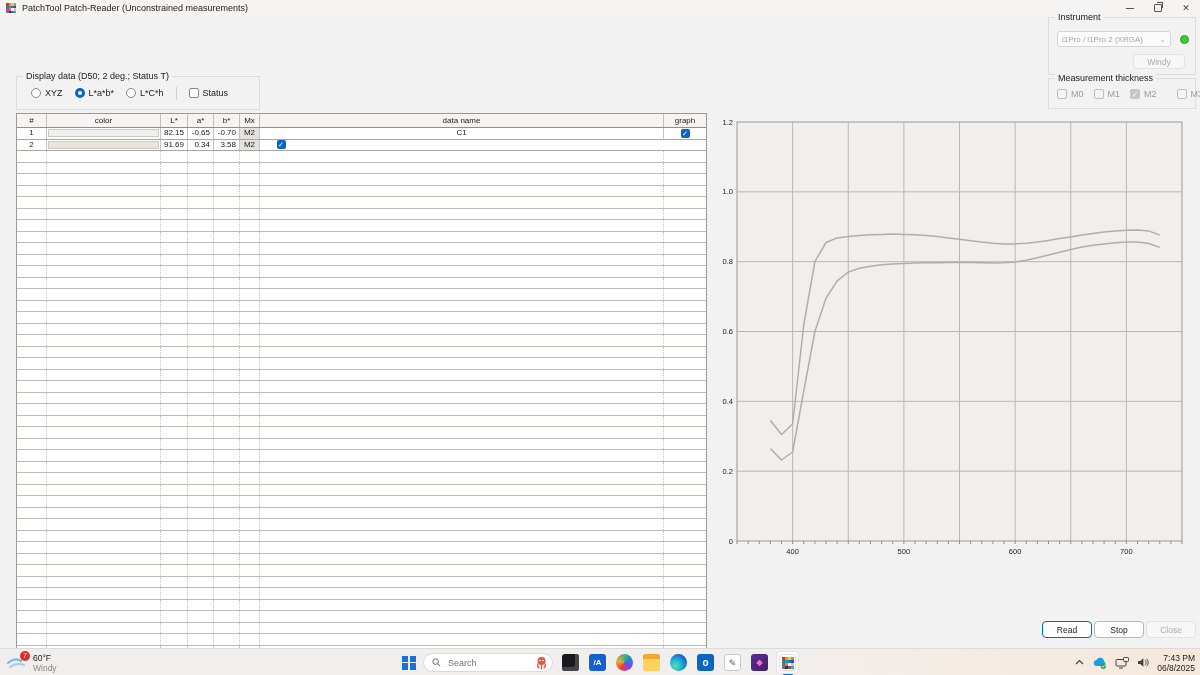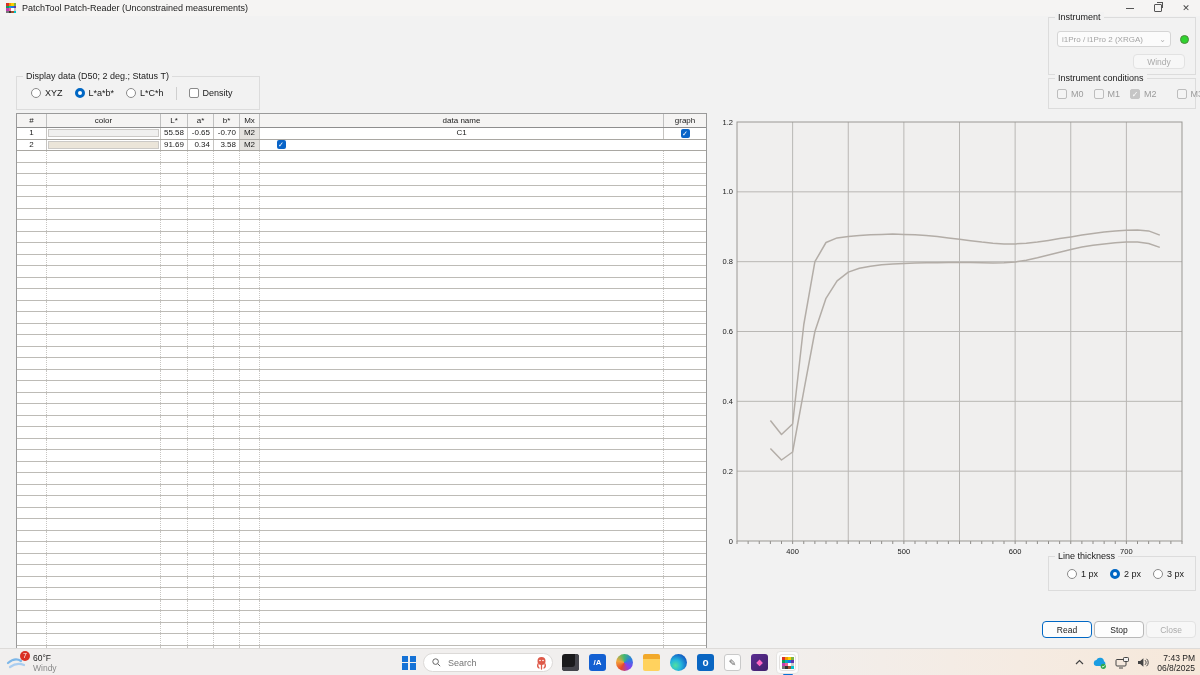--- a/index.html
+++ b/index.html
@@ -147,21 +147,21 @@
     <div class="grp-label">Instrument</div>
     <div class="inst-select">
       <span>i1Pro / i1Pro 2 (XRGA)</span>
       <span style="color:#b5b5b5;">⌄</span>
     </div>
     <div class="status-dot" id="status-dot" style="background: rgb(47, 211, 47);"></div>
     <div class="btn disabled info-btn">Windy</div>
   </div>
 
   <div class="grp" style="left:1048px;top:78px;width:146px;height:29px;">
-    <div class="grp-label">Instrument conditions</div>
+    <div class="grp-label">Measurement thickness</div>
     <div class="optrow" id="mc-checks" style="gap:10px;padding-left:8px;">
         <span class="opt dis">
           <span class="check dis"></span>
           <span class="lbl">M0</span>
         </span>
         <span class="opt dis">
           <span class="check dis"></span>
           <span class="lbl">M1</span>
         </span>
         <span class="opt dis">
@@ -187,42 +187,42 @@
           <span class="radio on"></span>
           <span class="lbl">L*a*b*</span>
         </span>
         <span class="opt">
           <span class="radio"></span>
           <span class="lbl">L*C*h</span>
         </span>
         <span class="vdiv"></span>
         <span class="opt">
           <span class="check"></span>
-          <span class="lbl">Density</span>
+          <span class="lbl">Status</span>
         </span>
       </div>
   </div>
 
   <div class="ptable" id="patch-table">
       <div class="trow head">
         <div class="tc" style="width: 30px; flex: 0 0 30px;">#</div>
         <div class="tc" style="width: 114px; flex: 0 0 114px;">color</div>
         <div class="tc" style="width: 27px; flex: 0 0 27px;">L*</div>
         <div class="tc" style="width: 26px; flex: 0 0 26px;">a*</div>
         <div class="tc" style="width: 26px; flex: 0 0 26px;">b*</div>
         <div class="tc" style="width: 20px; flex: 0 0 20px;">Mx</div>
         <div class="tc" style="width: 404px; flex: 0 0 404px;">data name</div>
         <div class="tc" style="width: 42px; flex: 0 0 42px;">graph</div>
       </div>
       <div class="trow filled">
         <div class="tc num" style="width: 30px; flex: 0 0 30px;">1</div>
         <div class="tc sw" style="width: 114px; flex: 0 0 114px;">
           <div class="swatch" style="background: rgb(240, 240, 239);"></div>
         </div>
-        <div class="tc val" style="width: 27px; flex: 0 0 27px;">55.58</div>
+        <div class="tc val" style="width: 27px; flex: 0 0 27px;">82.15</div>
         <div class="tc val" style="width: 26px; flex: 0 0 26px;">-0.65</div>
         <div class="tc val" style="width: 26px; flex: 0 0 26px;">-0.70</div>
         <div class="tc mxv" style="width: 20px; flex: 0 0 20px;">M2</div>
         <div class="tc num" style="width: 404px; flex: 0 0 404px;">C1</div>
         <div class="tc gcbc" style="width: 42px; flex: 0 0 42px;">
           <span class="gcb"></span>
         </div>
       </div>
       <div class="trow filled">
         <div class="tc num" style="width: 30px; flex: 0 0 30px;">2</div>
@@ -763,37 +763,20 @@
         <line x1="467" y1="426" x2="467" y2="429" stroke="#8e8c89" stroke-width="1"></line>
         <text x="77.625" y="439" font-size="7.5" text-anchor="middle" fill="#1a1a1a" font-family="Liberation Sans, sans-serif">400</text>
         <text x="188.875" y="439" font-size="7.5" text-anchor="middle" fill="#1a1a1a" font-family="Liberation Sans, sans-serif">500</text>
         <text x="300.125" y="439" font-size="7.5" text-anchor="middle" fill="#1a1a1a" font-family="Liberation Sans, sans-serif">600</text>
         <text x="411.375" y="439" font-size="7.5" text-anchor="middle" fill="#1a1a1a" font-family="Liberation Sans, sans-serif">700</text>
         <rect x="22" y="7" width="445" height="419" fill="none" stroke="#999793" stroke-width="1"></rect>
         <polyline points="55.4,305.5 66.5,319.5 77.6,309.0 88.8,209.5 99.9,146.7 111.0,127.5 122.1,122.9 133.3,121.5 144.4,120.5 155.5,119.8 166.6,119.4 177.8,119.1 188.9,119.4 200.0,119.8 211.1,120.5 222.3,121.5 233.4,122.9 244.5,124.3 255.6,125.7 266.8,127.1 277.9,128.2 289.0,128.9 300.1,128.9 311.3,128.2 322.4,127.1 333.5,125.4 344.6,123.6 355.8,121.9 366.9,120.1 378.0,118.4 389.1,117.0 400.3,115.9 411.4,115.2 422.5,114.9 433.6,115.9 444.8,120.1" fill="none" stroke="#b3ada7" stroke-width="1.5" stroke-linejoin="round"></polyline>
         <polyline points="55.4,333.5 66.5,345.0 77.6,337.0 88.8,275.9 99.9,216.5 111.0,183.3 122.1,165.9 133.3,157.1 144.4,153.3 155.5,151.2 166.6,149.8 177.8,149.1 188.9,148.4 200.0,148.1 211.1,147.7 222.3,147.7 233.4,147.4 244.5,147.4 255.6,147.4 266.8,147.7 277.9,148.1 289.0,147.7 300.1,147.0 311.3,145.3 322.4,142.8 333.5,140.0 344.6,137.2 355.8,134.4 366.9,132.0 378.0,130.3 389.1,128.9 400.3,127.8 411.4,127.1 422.5,127.1 433.6,128.5 444.8,132.4" fill="none" stroke="#b3ada7" stroke-width="1.5" stroke-linejoin="round"></polyline>
       </svg></div>
 
-  <div class="grp" style="left:1048px;top:556px;width:146px;height:33px;">
-    <div class="grp-label">Line thickness</div>
-    <div class="optrow" id="lt-radios" style="gap:12px;padding-left:18px;">
-        <span class="opt">
-          <span class="radio"></span>
-          <span class="lbl">1 px</span>
-        </span>
-        <span class="opt">
-          <span class="radio on"></span>
-          <span class="lbl">2 px</span>
-        </span>
-        <span class="opt">
-          <span class="radio"></span>
-          <span class="lbl">3 px</span>
-        </span>
-      </div>
-  </div>
 
   <div class="btn read-btn">Read</div>
   <div class="btn stop-btn">Stop</div>
   <div class="btn disabled close-btn">Close</div>
 
   <div class="taskbar">
     <div class="weather">
       <div class="wicon">
         <svg width="22" height="20" viewBox="0 0 22 20">
           <path d="M2 10 Q9 4 15 8" stroke="#7db7e8" stroke-width="2.2" fill="none" stroke-linecap="round"></path>

